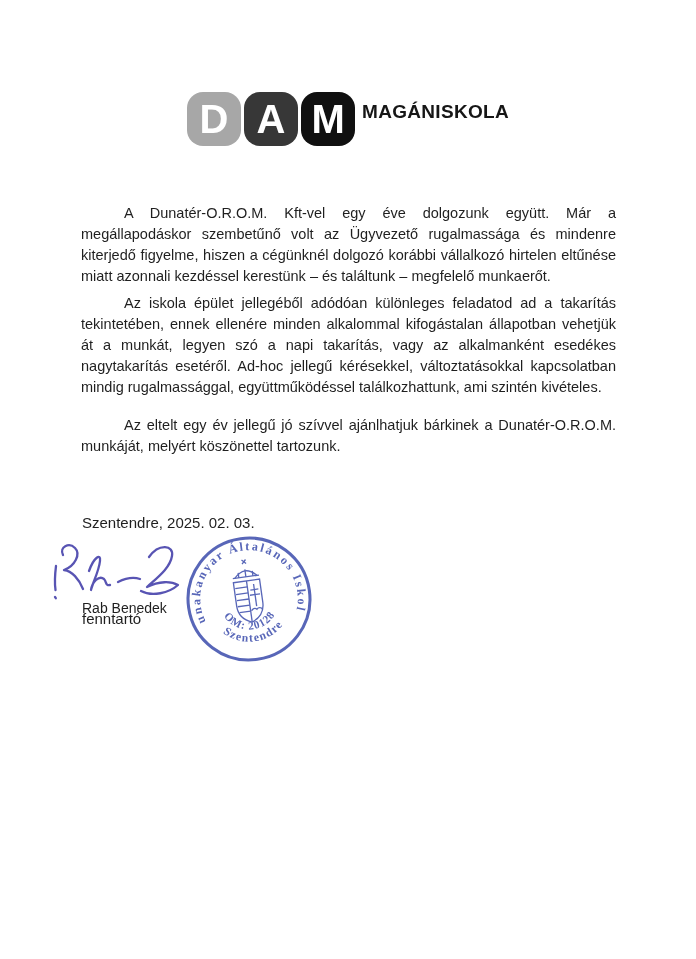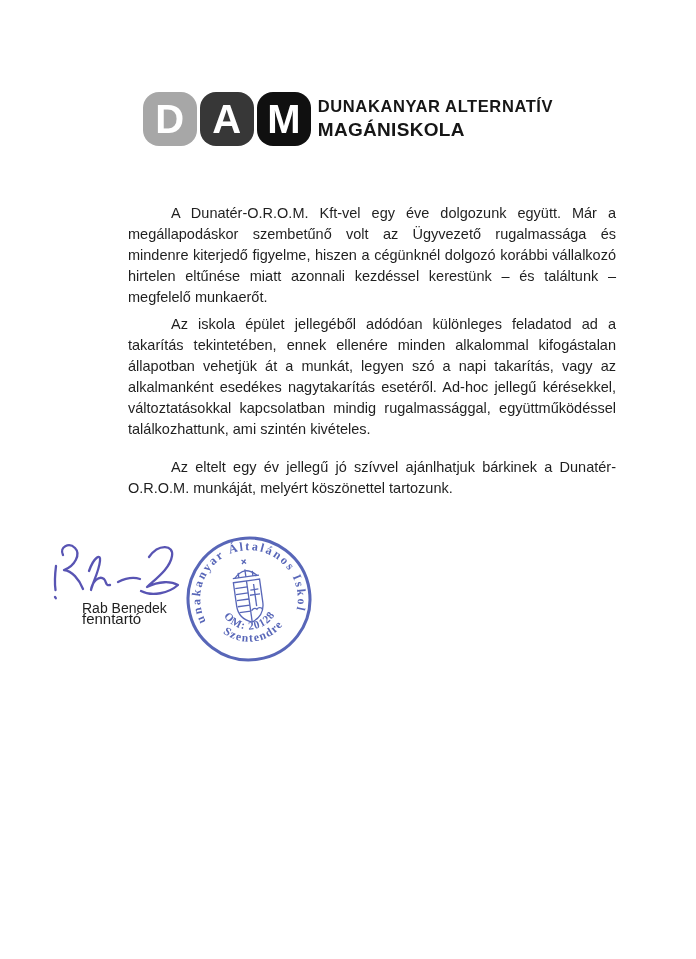--- a/index.html
+++ b/index.html
@@ -43,21 +43,21 @@
   .logo-line2{
     font-size:19px;font-weight:bold;letter-spacing:0.3px;
     line-height:30px;white-space:nowrap;
   }
   
   .body-text{
     position:absolute;top:203px;left:81px;width:535px;
     font-size:14.5px;line-height:21px;
     text-align:justify;
   }
-  .body-text p{text-indent:43px;margin-left:47px;}
+  .body-text p{text-indent:43px;}
   .para-2{margin-top:6px;}
   .para-3{margin-top:17px;}
   .date-line{
     position:absolute;top:514px;left:82px;
     font-size:15px;line-height:18px;
   }
   .signer-name{
     position:absolute;top:599px;left:82px;
     font-size:14px;line-height:18px;
   }
@@ -94,31 +94,31 @@
 
 <div class="page">
 
   <div class="logo">
     <div class="logo-squares">
       <div class="logo-sq d" style="background: rgb(167, 167, 167);">D</div>
       <div class="logo-sq a" style="background: rgb(55, 55, 55);">A</div>
       <div class="logo-sq m" style="background: rgb(16, 16, 16);">M</div>
     </div>
     <div class="logo-text">
-      <div class="logo-line1">DUNAKANYAR ALTERNATÍV</div>
       <div class="logo-line2">MAGÁNISKOLA</div>
     </div>
   </div>
 
   <div class="body-text">
     <p class="para-1">A Dunatér-O.R.O.M. Kft-vel egy éve dolgozunk együtt. Már a megállapodáskor szembetűnő volt az Ügyvezető rugalmassága és mindenre kiterjedő figyelme, hiszen a cégünknél dolgozó korábbi vállalkozó hirtelen eltűnése miatt azonnali kezdéssel kerestünk – és találtunk – megfelelő munkaerőt.</p>
     <p class="para-2">Az iskola épület jellegéből adódóan különleges feladatod ad a takarítás tekintetében, ennek ellenére minden alkalommal kifogástalan állapotban vehetjük át a munkát, legyen szó a napi takarítás, vagy az alkalmanként esedékes nagytakarítás esetéről. Ad-hoc jellegű kérésekkel, változtatásokkal kapcsolatban mindig rugalmassággal, együttműködéssel találkozhattunk, ami szintén kivételes.</p>
     <p class="para-3">Az eltelt egy év jellegű jó szívvel ajánlhatjuk bárkinek a Dunatér-O.R.O.M. munkáját, melyért köszönettel tartozunk.</p>
   </div>
 
+  <div class="date-line">Szentendre, 2025. 02. 03.</div>
 
   <svg class="signature" viewBox="0 0 165 82">
     <path d="M8,26 C7,34 6.5,43 7.5,50 M7,57 l0.8,1.2"></path>
     <path d="M15,15 C11,7 21,2 27,8 C33,14 27,26 16,30 C24,31 31,39 35,49"></path>
     <path d="M41,31 C46,17 53,13 52,21 C51,31 45,42 43,50 C44,42 51,35 56,39 C59,42 57,46 62,45"></path>
     <path d="M70,42 C78,38 86,37 92,39"></path>
     <path d="M101,17 C111,3 126,5 124,16 C122,28 110,37 99,47 C111,41 123,41 130,45 C121,53 104,57 93,51"></path>
   </svg>
 
   <svg class="stamp" viewBox="0 0 126 126">

